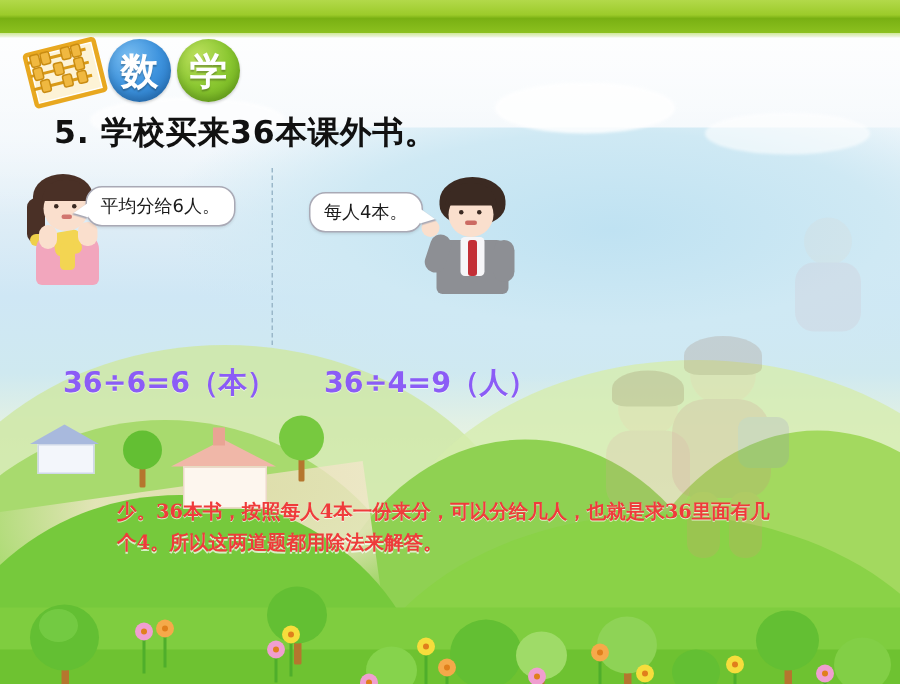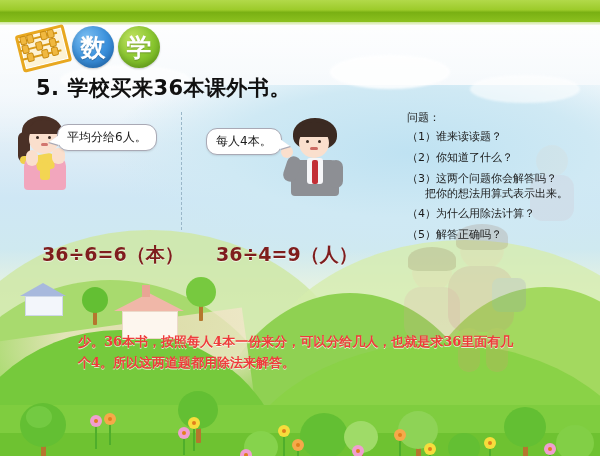--- a/index.html
+++ b/index.html
@@ -107,21 +107,21 @@
   .qpanel{position:absolute;left:407px;top:110px;width:190px;color:#1b1b1b;}
   .qhead{font-size:11px;margin-bottom:5px;}
   .qitem{font-size:11px;line-height:1.35;margin-bottom:6px;white-space:nowrap;}
   .qitem .sub{display:block;margin-left:18px;}
 
   
   .ask{position:absolute;font-size:15px;font-weight:bold;color:#222;white-space:nowrap;
      font-family:"DejaVu Serif","Liberation Serif",serif;}
 
   
-  .eq{position:absolute;font-size:19px;font-weight:bold;color:#7f1d1d;white-space:nowrap;
+  .eq{position:absolute;font-size:19px;font-weight:bold;color:#8b5cf6;white-space:nowrap;
      text-shadow:0 1px 0 rgba(255,255,255,.6);}
 
   
   .summary{position:absolute;left:52px;top:332px;width:506px;color:#ef3b3b;
      font-size:13px;line-height:1.58;font-weight:bold;
      font-family:"DejaVu Serif","Liberation Serif",serif;
      text-shadow:0 1px 0 rgba(255,255,255,.7);}
   .summary .l2,.summary .l3{display:block;margin-left:26px;}
 </style>
 </head>
@@ -350,38 +350,19 @@
 
   <div class="bubble bubble-right" style="left:206px;top:128px;">
     <span>每人4本。</span>
     <span class="tail"></span>
   </div>
 
 
   <div class="eq" style="left:42px;top:242px;">36÷6=6（本）</div>
   <div class="eq" style="left:216px;top:242px;">36÷4=9（人）</div>
 
-  <div class="qpanel">
-    <div class="qhead">问题：</div>
-    <div class="qitem">
-      <span>（1）谁来读读题？</span>
-    </div>
-    <div class="qitem">
-      <span>（2）你知道了什么？</span>
-    </div>
-    <div class="qitem">
-      <span>（3）这两个问题你会解答吗？</span>
-      <span class="sub">把你的想法用算式表示出来。</span>
-    </div>
-    <div class="qitem">
-      <span>（4）为什么用除法计算？</span>
-    </div>
-    <div class="qitem">
-      <span>（5）解答正确吗？</span>
-    </div>
-  </div>
 
   <div class="summary">
     <span class="l2">少。36本书，按照每人4本一份来分，可以分给几人，也就是求36里面有几</span>
     <span class="l3">个4。所以这两道题都用除法来解答。</span>
   </div>
 
 </div>
 
 </body></html>

